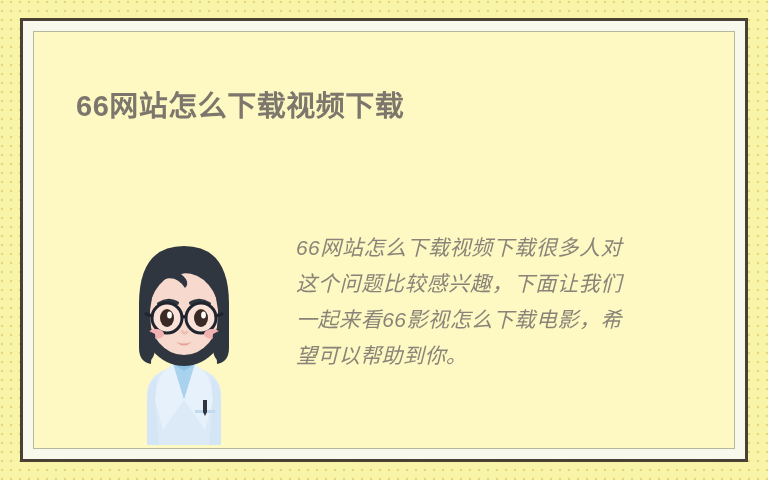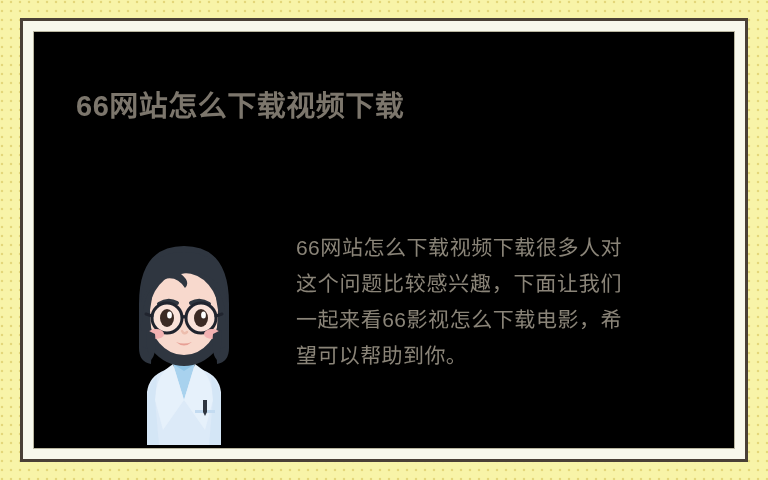--- a/index.html
+++ b/index.html
@@ -40,21 +40,21 @@
 
   
   .inner-frame {
     position: absolute;
     left: 10px;
     top: 10px;
     right: 10px;
     bottom: 10px;
     box-sizing: border-box;
     border: 1px solid #b9b6a0;
-    background: #000000;
+    background: #fef9c3;
   }
 
   .page-title {
     position: absolute;
     left: 42px;
     top: 50px;
     font-size: 29px;
     font-weight: 700;
     letter-spacing: 0.5px;
     color: #7c766c;
@@ -91,20 +91,21 @@
     left: 262px;
     top: 30px;
     width: 326px;
     font-size: 21px;
     line-height: 36px;
     color: #8a8478;
     text-align: justify;
     text-justify: inter-character;
     font-family: "Liberation Sans", "DejaVu Sans", sans-serif;
     letter-spacing: 0.4px;
+    font-style: italic;
   }
 </style>
 </head>
 <body>
 
 <div class="canvas">
 
   <div class="outer-frame">
     <div class="inner-frame">
 

